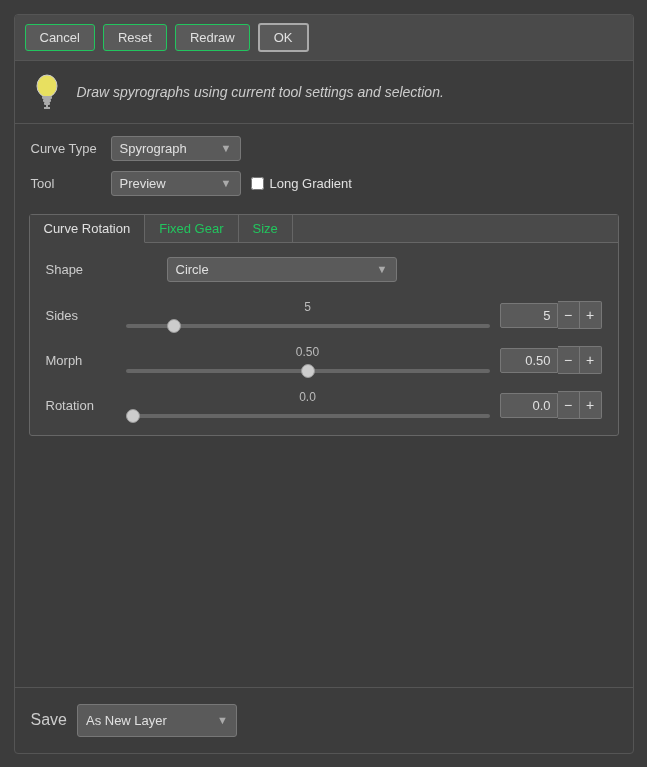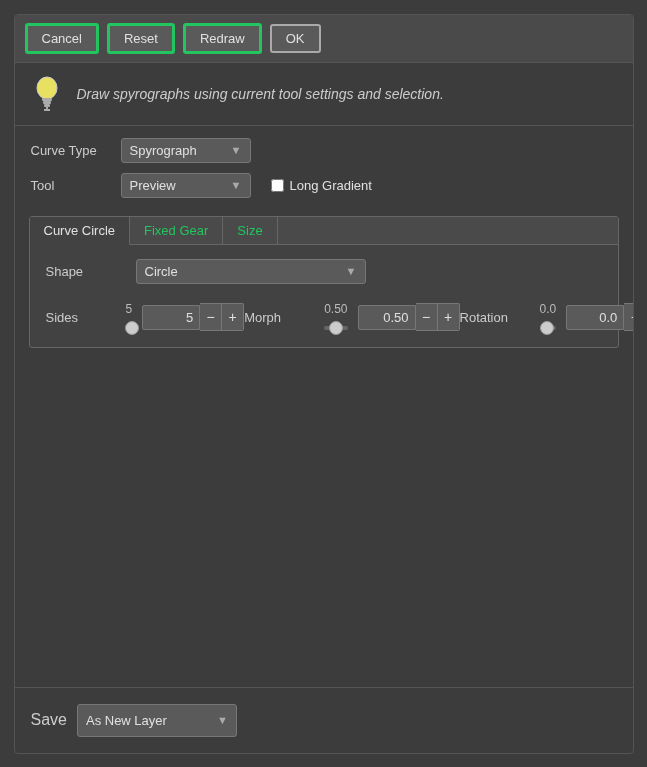--- a/index.html
+++ b/index.html
@@ -35,21 +35,21 @@
     .toolbar-title {
       flex: 1;
       text-align: center;
       font-size: 14px;
       font-weight: bold;
       color: #e0e0e0;
     }
     .btn {
       padding: 5px 14px;
       background: #5a5a5a;
-      border: 3px solid #22c55e;
+      border: 1px solid #22c55e;
       border-radius: 3px;
       color: #e0e0e0;
       cursor: pointer;
       font-size: 13px;
     }
     .btn-ok {
       background: #5a5a5a;
       border: 2px solid #aaa;
     }
     .info-bar {
@@ -75,21 +75,21 @@
     }
     .params-area {
       padding: 12px 16px;
       display: flex;
       flex-direction: column;
       gap: 10px;
     }
     .param-row {
       display: flex;
       align-items: center;
-      gap: 10px;
+      gap: 0;
     }
     .param-label {
       width: 80px;
       color: #ccc;
       font-size: 13px;
     }
     .dropdown {
       display: flex;
       align-items: center;
       background: #5a5a5a;
@@ -155,24 +155,26 @@
     .shape-dropdown {
       display: flex;
       align-items: center;
       background: #5a5a5a;
       border: 1px solid #777;
       border-radius: 3px;
       padding: 4px 8px;
       cursor: pointer;
       width: 230px;
       justify-content: space-between;
+      margin-left: 31px;
     }
     .slider-section {
       display: flex;
-      flex-direction: row;
+      flex-direction: column;
+      gap: 14px;
     }
     .slider-row {
       display: flex;
       align-items: center;
       gap: 10px;
     }
     .slider-label {
       width: 70px;
       color: #ccc;
       font-size: 13px;
@@ -302,21 +304,21 @@
       </div>
       <div class="checkbox-area">
         <input type="checkbox" id="long-gradient" style="">
         <label for="long-gradient">Long Gradient</label>
       </div>
     </div>
   </div>
 
   <div class="tabs-container">
     <div class="tabs-header">
-      <div class="tab active">Curve Circle</div>
+      <div class="tab active">Curve Rotation</div>
       <div class="tab">Fixed Gear</div>
       <div class="tab">Size</div>
     </div>
     <div class="tab-content">
 
       <div class="shape-row">
         <span class="shape-label">Shape</span>
         <div class="shape-dropdown">
           <span>Circle</span>
           <span class="dropdown-arrow">▼</span>

